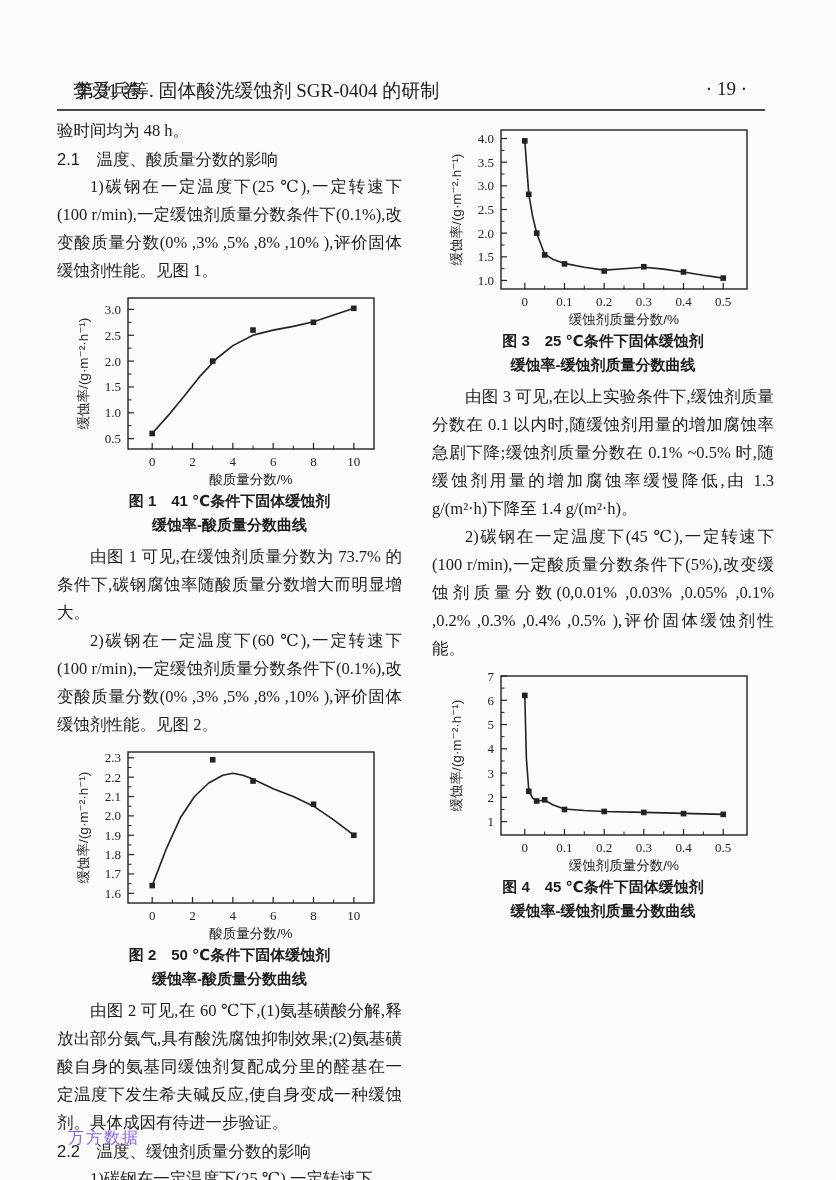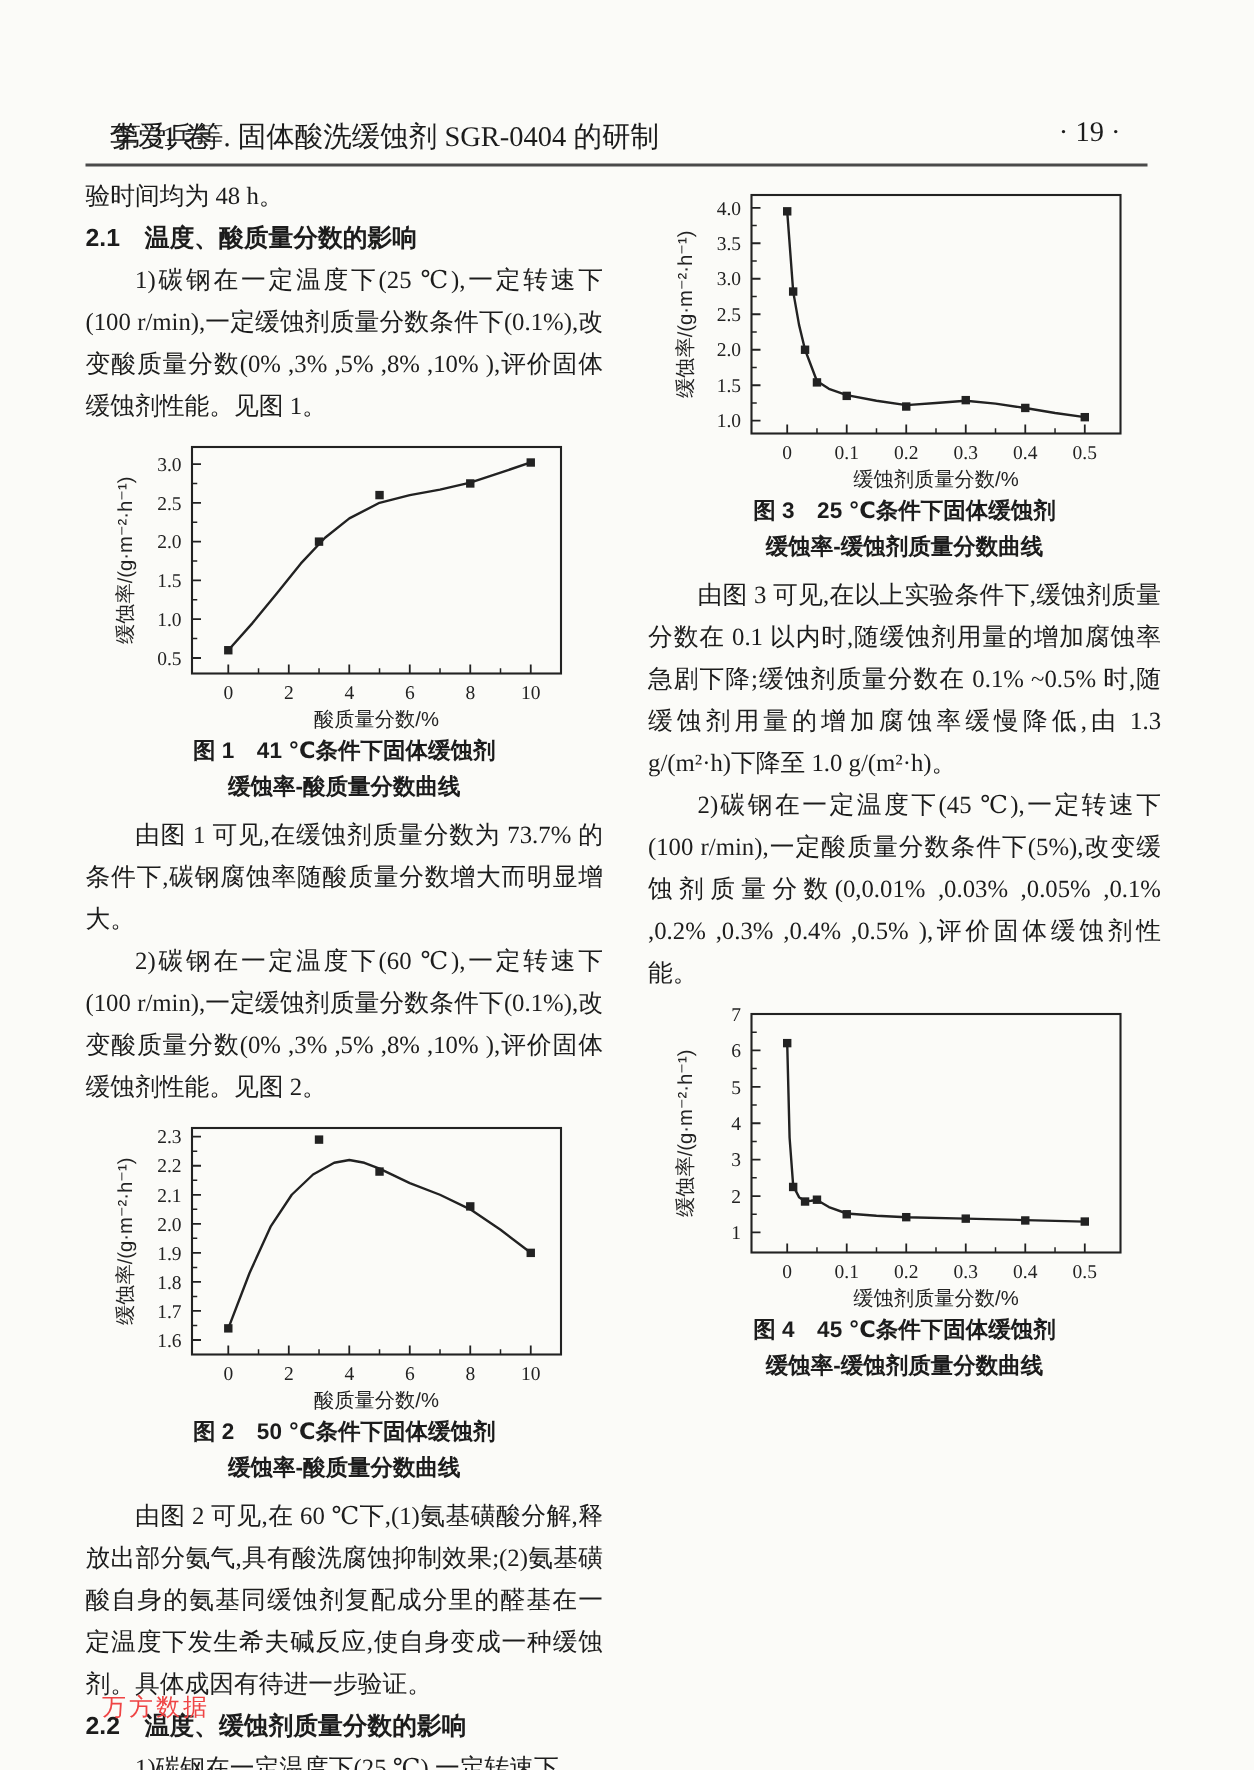--- a/index.html
+++ b/index.html
@@ -12,26 +12,26 @@
   .page-header{position:absolute;top:78px;left:57px;width:708px;height:26px;font-size:19px;}
   .hdr-vol{position:absolute;left:18px;top:0;}
   .hdr-title{position:absolute;left:16px;right:0;top:0;}
   .hdr-page{position:absolute;right:18px;top:0;}
   .hdr-rule{position:absolute;top:109px;left:57px;width:708px;height:2px;background:#4a4a4a;}
   .col{position:absolute;top:117px;font-size:16.5px;line-height:28px;text-align:justify;}
   .col-left{left:57px;width:345px;}
   .col-right{left:432px;width:342px;}
   .para{margin:0;}
   .indent{text-indent:2em;}
-  .sec-heading{font-weight:bold;margin:0;font-family:"Liberation Sans","DejaVu Sans",sans-serif;}
+  .sec-heading{font-weight:normal;margin:0;font-family:"Liberation Sans","DejaVu Sans",sans-serif;}
   .figure{margin:4px 0 6px 0;text-align:center;}
   .figure svg{display:block;margin:0 auto;}
   .fig-caption{font-weight:bold;font-size:15px;line-height:24px;text-align:center;
     font-family:"Liberation Sans","DejaVu Sans",sans-serif;}
-  .page-footer{position:absolute;left:68px;top:1128px;font-size:16px;color:#ef4444;letter-spacing:2px;}
+  .page-footer{position:absolute;left:68px;top:1128px;font-size:16px;color:#8b5cf6;letter-spacing:2px;}
 </style>
 </head>
 <body>
 
 <div class="page-header">
   <span class="hdr-vol">第 31 卷</span>
   <span class="hdr-title">李爱兵等. 固体酸洗缓蚀剂 SGR-0404 的研制</span>
   <span class="hdr-page">· 19 ·</span>
 </div>
 <div class="hdr-rule"></div>
@@ -207,21 +207,21 @@
         <rect x="194.03870967741932" y="142.95892857142854" width="5.6" height="5.6" fill="#222"></rect>
         <rect x="233.71612903225804" y="148.1642857142857" width="5.6" height="5.6" fill="#222"></rect>
         <rect x="273.39354838709676" y="154.31607142857143" width="5.6" height="5.6" fill="#222"></rect>
         <text x="177" y="203" font-size="13.5" text-anchor="middle" fill="#222" font-family="Liberation Sans, DejaVu Sans, sans-serif">缓蚀剂质量分数/%</text>
         <text x="14" y="88.5" font-size="13.5" text-anchor="middle" fill="#222" font-family="Liberation Sans, DejaVu Sans, sans-serif" transform="rotate(-90 14 88.5)">缓蚀率/(g·m⁻²·h⁻¹)</text>
       </svg>
     <div class="fig-caption">图 3　25 ℃条件下固体缓蚀剂</div>
     <div class="fig-caption">缓蚀率-缓蚀剂质量分数曲线</div>
   </div>
 
-  <p class="para indent">由图 3 可见,在以上实验条件下,缓蚀剂质量分数在 0.1 以内时,随缓蚀剂用量的增加腐蚀率急剧下降;缓蚀剂质量分数在 0.1% ~0.5% 时,随缓蚀剂用量的增加腐蚀率缓慢降低,由 1.3 g/(m²·h)下降至 1.0 g/(m²·h)。</p>
+  <p class="para indent">由图 3 可见,在以上实验条件下,缓蚀剂质量分数在 0.1 以内时,随缓蚀剂用量的增加腐蚀率急剧下降;缓蚀剂质量分数在 0.1% ~0.5% 时,随缓蚀剂用量的增加腐蚀率缓慢降低,由 1.3 g/(m²·h)下降至 1.4 g/(m²·h)。</p>
   <p class="para indent">2)碳钢在一定温度下(45 ℃),一定转速下(100 r/min),一定酸质量分数条件下(5%),改变缓蚀剂质量分数(0,0.01% ,0.03% ,0.05% ,0.1% ,0.2% ,0.3% ,0.4% ,0.5% ),评价固体缓蚀剂性能。</p>
 
   <div class="figure">
     <svg width="312" height="208" viewBox="0 0 312 208">
         <rect x="54" y="9" width="246" height="159" fill="none" stroke="#222" stroke-width="1.4"></rect>
         <line x1="54" y1="154.64885496183206" x2="60" y2="154.64885496183206" stroke="#222" stroke-width="1.2"></line>
         <text x="47" y="159.14885496183206" font-size="13" text-anchor="end" fill="#222" font-family="Liberation Serif, DejaVu Serif, serif">1</text>
         <line x1="54" y1="142.5114503816794" x2="57.5" y2="142.5114503816794" stroke="#222" stroke-width="1"></line>
         <line x1="54" y1="130.37404580152673" x2="60" y2="130.37404580152673" stroke="#222" stroke-width="1.2"></line>
         <text x="47" y="134.87404580152673" font-size="13" text-anchor="end" fill="#222" font-family="Liberation Serif, DejaVu Serif, serif">2</text>

